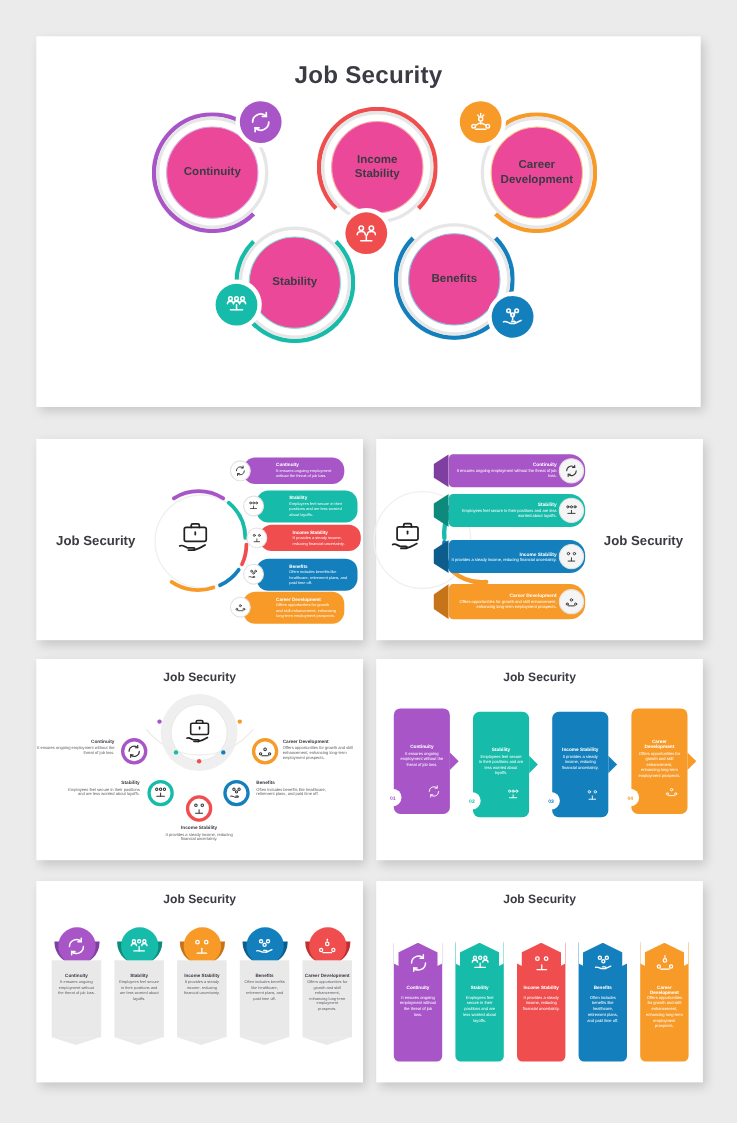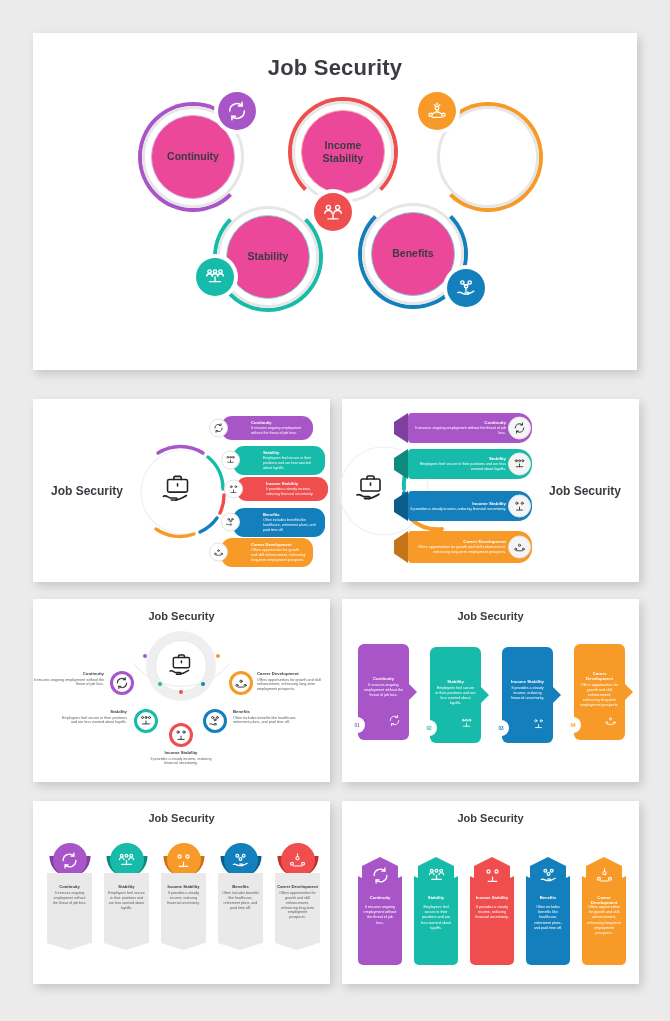--- a/index.html
+++ b/index.html
@@ -133,20 +133,23 @@
         <path d="M3 13.5c0-2 1.8-3.2 4-3.2s4 1.2 4 3.2"></path>
           <path d="M13 13.5c0-2 1.8-3.2 4-3.2s4 1.2 4 3.2"></path>
         <path d="M12 14v5"></path>
           <path d="M6.5 19.5h11"></path>
       </svg>
     </div>
 
     <div class="ring" style="left:400px; top:15px; width:110px; height:110px;">
       <div class="outer" style="border-color:#f79a28; border-left-color:transparent;"></div>
       <div class="shadowring"></div>
+      <div class="inner" style="border-color:#f9c98a;">
+        <span class="lbl">Career<br>Development</span>
+      </div>
     </div>
     <div class="badge" style="left:385px; top:5px; width:38px; height:38px; background:#f79a28;">
       <svg viewBox="0 0 24 24" fill="none" stroke="#fff" stroke-width="1.4" stroke-linecap="round">
         <circle cx="12" cy="9" r="2"></circle>
           <circle cx="5" cy="16" r="1.8"></circle>
           <circle cx="19" cy="16" r="1.8"></circle>
         <path d="M12 11v3"></path>
           <path d="M7 15l4-2"></path>
           <path d="M17 15l-4-2"></path>
           <path d="M7 19h10"></path>

